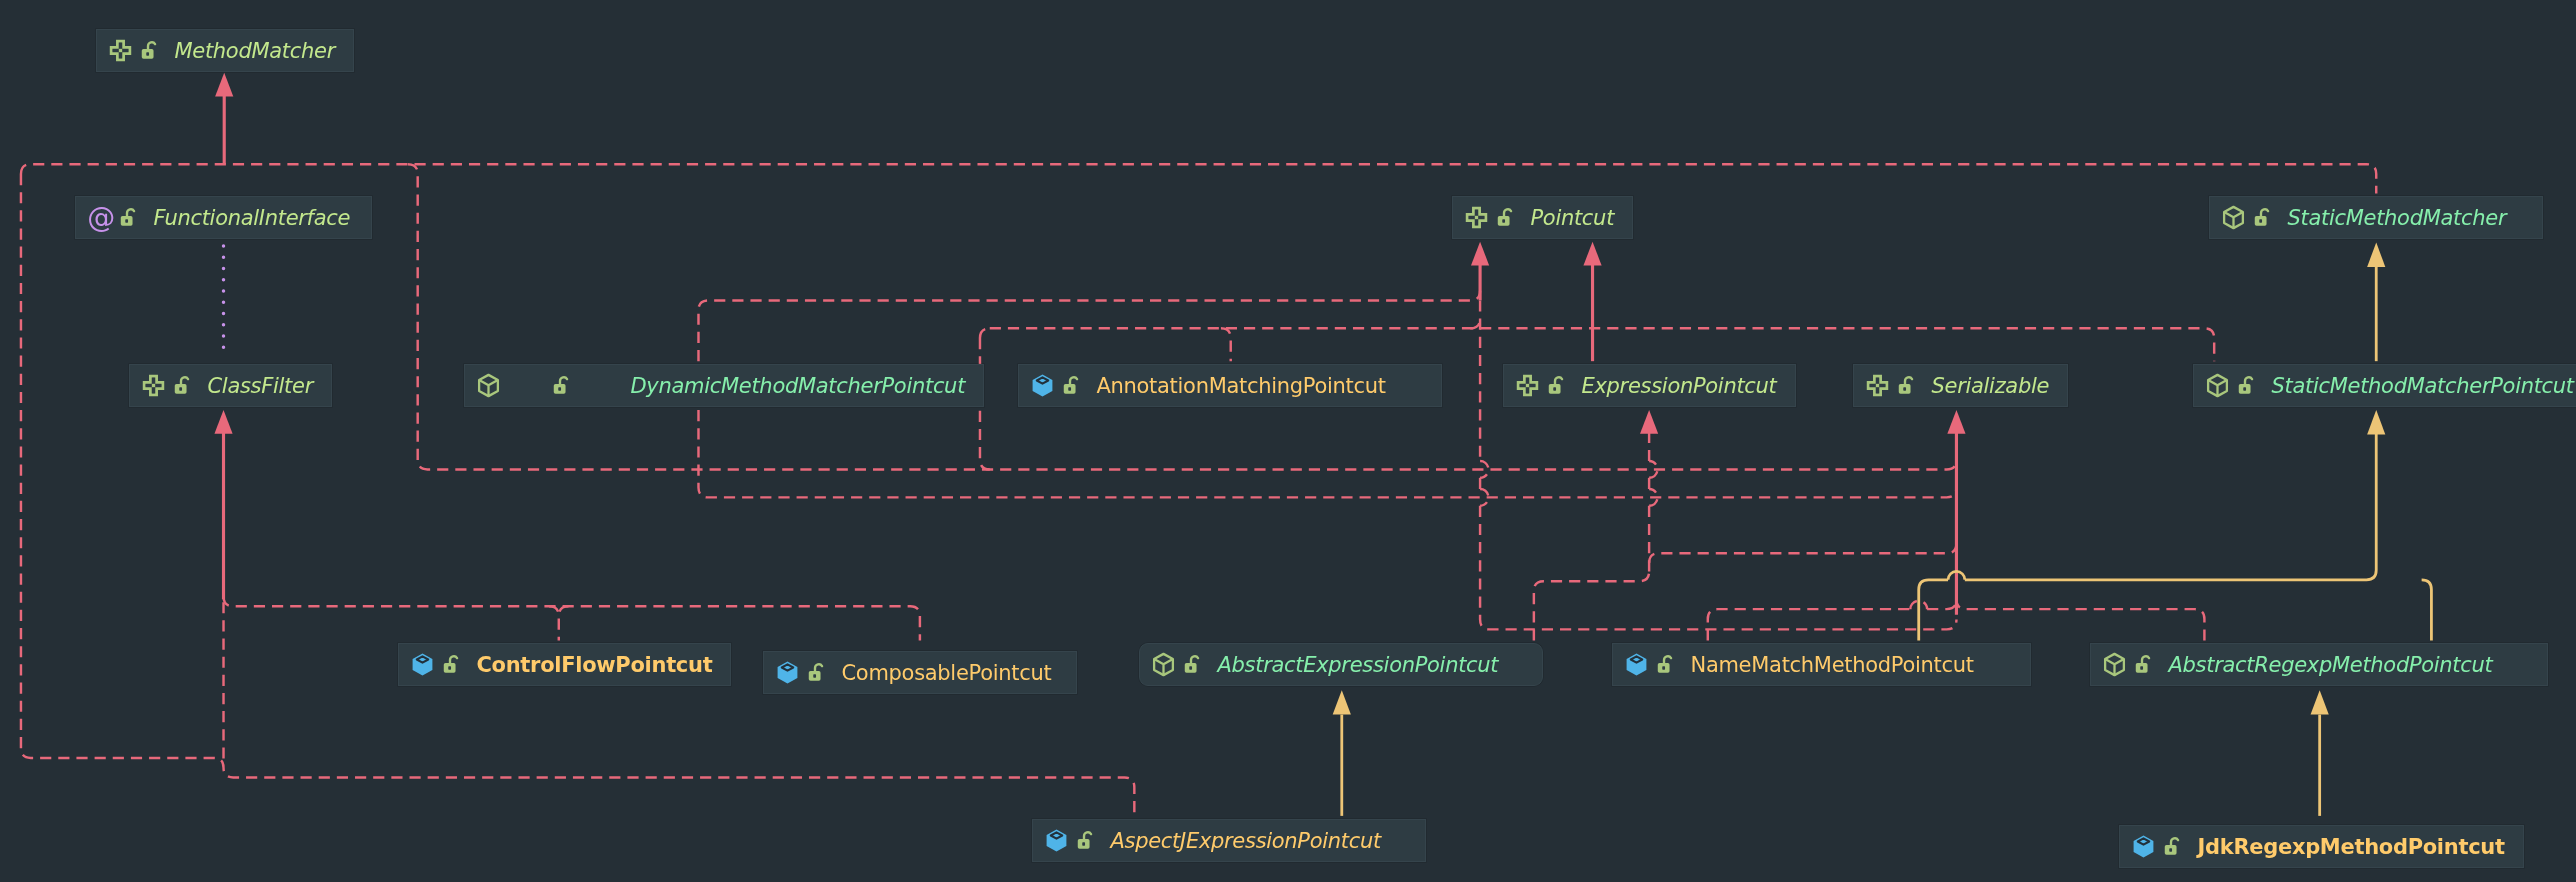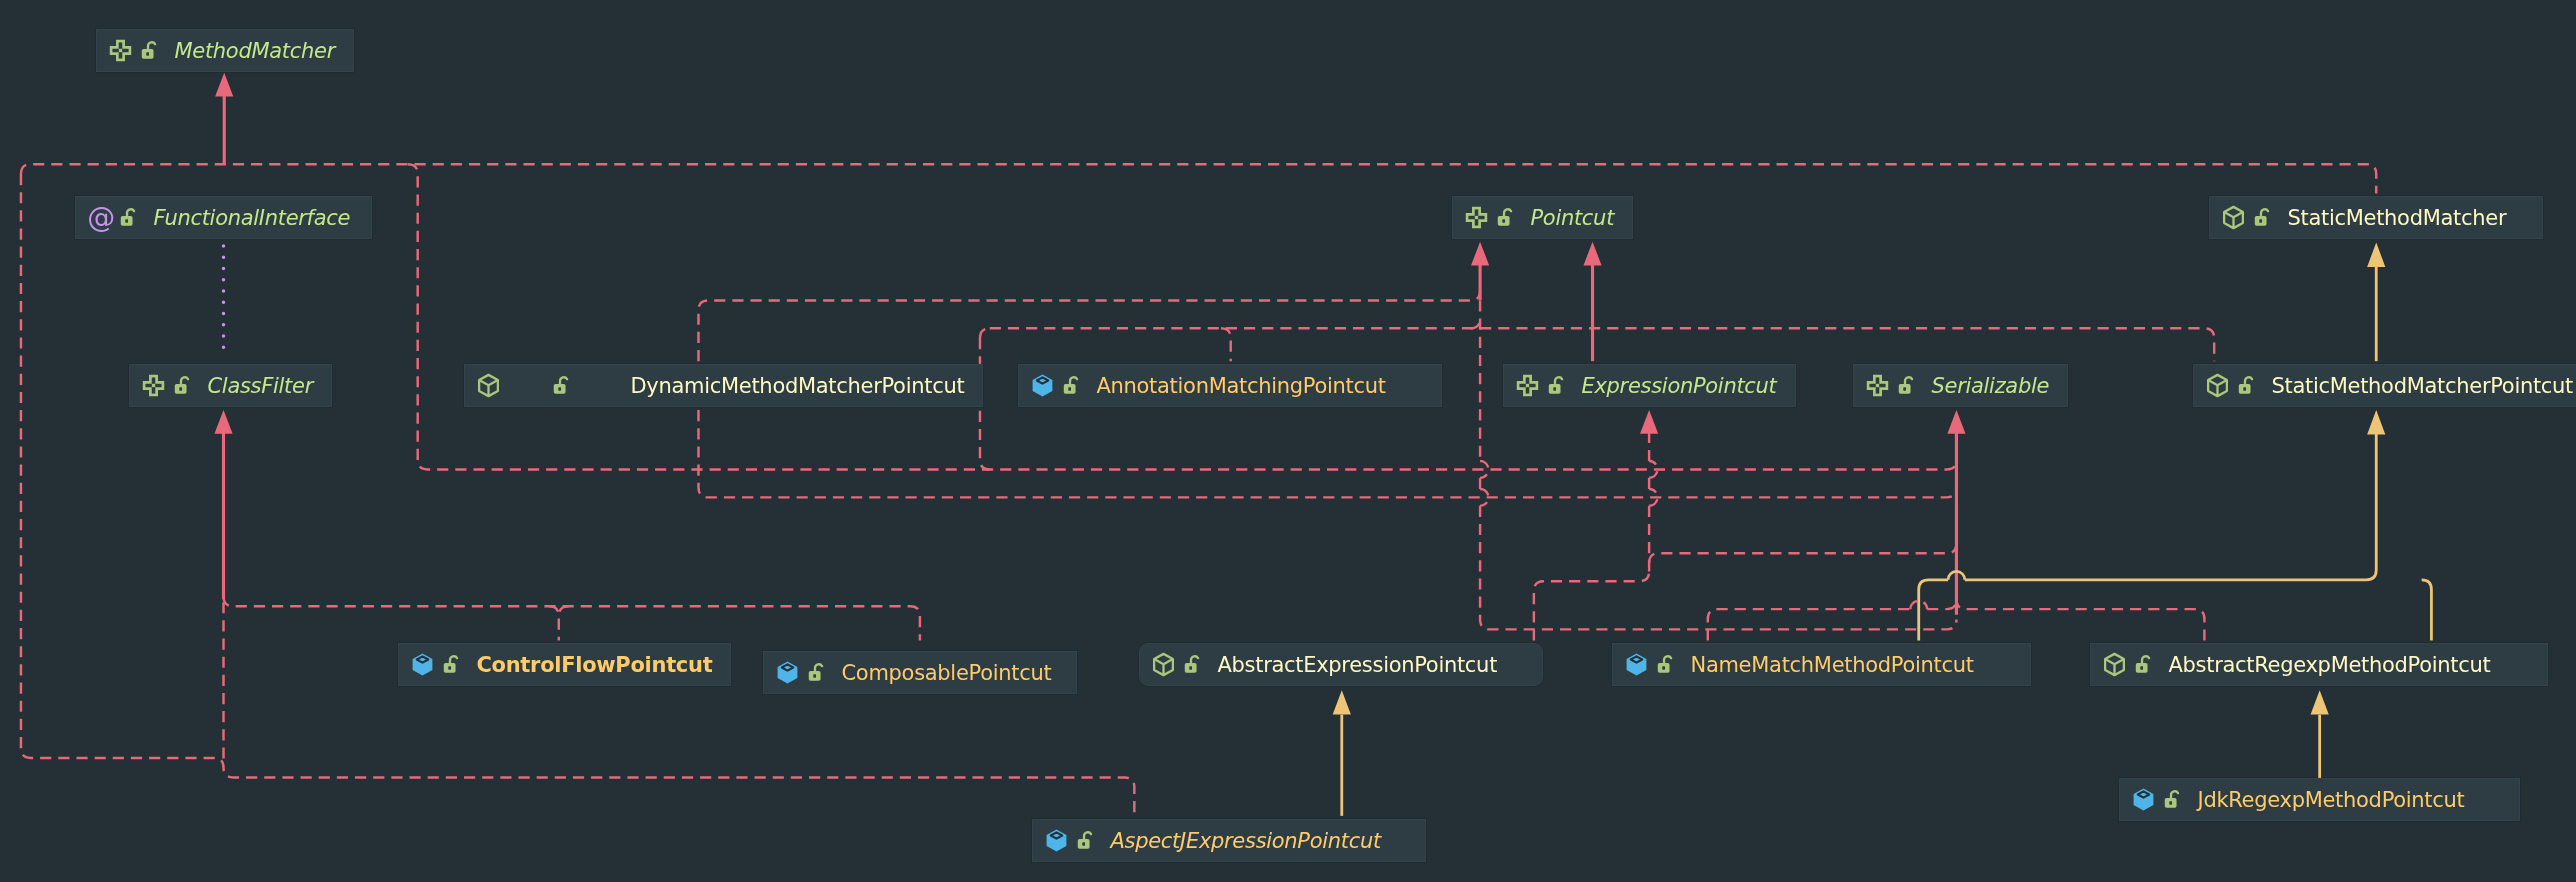--- a/index.html
+++ b/index.html
@@ -10,21 +10,21 @@
     position:absolute;height:43px;box-sizing:border-box;
     background:#2e3c43;border:0.7px solid #35444c;
     display:flex;align-items:center;gap:0;
     padding:0 18px 0 11.2px;white-space:nowrap;
     box-shadow:0 0 0 0.7px rgba(0,0,0,0.15);
   }
   .node .type-ico{width:25px;height:25px;flex:0 0 auto;display:block;}
   .node .lock-ico{width:18px;height:21px;flex:0 0 auto;display:block;margin-left:6.3px;}
   .node .lbl{font-size:21px;margin-left:17px;letter-spacing:-0.3px;}
   .node.t-interface .lbl,.node.t-annotation .lbl{color:#c3e88d;font-style:italic;}
-  .node.t-abstract .lbl{color:#fef9c3;}
+  .node.t-abstract .lbl{color:#86efac;font-style:italic;}
   .node.t-class .lbl{color:#ffcb6b;}
   .at-glyph{font-size:28px;color:#c792ea;font-style:normal;width:25px;text-align:center;line-height:25px;}
 </style>
 </head>
 <body>
 
 <div id="canvas">
 
   <svg id="edges" width="2576" height="883" viewBox="0 0 3688 1264" fill="none">
 
@@ -314,21 +314,21 @@
       <path d="M12 1.5 L21.5 6.8 V17.2 L12 22.5 L2.5 17.2 V6.8 Z" fill="#4fb4e8"></path>
       <path d="M12 4.2 L17.5 7.2 L12 10.2 L6.5 7.2 Z" fill="none" stroke="#22313b" stroke-width="2" stroke-linejoin="round"></path>
     </svg>
       <svg class="lock-ico" viewBox="0 0 26 30">
         <path d="M13,13 V8.5 A5.5,5.5 0 0 1 23.2,5.8" stroke="#a9c77d" stroke-width="3.4" fill="none" stroke-linecap="round"></path>
         <rect x="4" y="13" width="17" height="14" rx="2.5" fill="#a9c77d"></rect>
         <rect x="10.5" y="17.5" width="4" height="5" rx="1" fill="#2e3c43"></rect>
       </svg>
       <span class="lbl">AspectJExpressionPointcut</span>
     </div>
-      <div class="node t-class" style="left: 2119px; top: 778px; min-width: 401px;">
+      <div class="node t-class" style="left: 2119px; top: 825px; min-width: 401px; font-weight: bold;">
       <svg class="type-ico" viewBox="0 0 24 24">
       <path d="M12 1.5 L21.5 6.8 V17.2 L12 22.5 L2.5 17.2 V6.8 Z" fill="#4fb4e8"></path>
       <path d="M12 4.2 L17.5 7.2 L12 10.2 L6.5 7.2 Z" fill="none" stroke="#22313b" stroke-width="2" stroke-linejoin="round"></path>
     </svg>
       <svg class="lock-ico" viewBox="0 0 26 30">
         <path d="M13,13 V8.5 A5.5,5.5 0 0 1 23.2,5.8" stroke="#a9c77d" stroke-width="3.4" fill="none" stroke-linecap="round"></path>
         <rect x="4" y="13" width="17" height="14" rx="2.5" fill="#a9c77d"></rect>
         <rect x="10.5" y="17.5" width="4" height="5" rx="1" fill="#2e3c43"></rect>
       </svg>
       <span class="lbl">JdkRegexpMethodPointcut</span>

